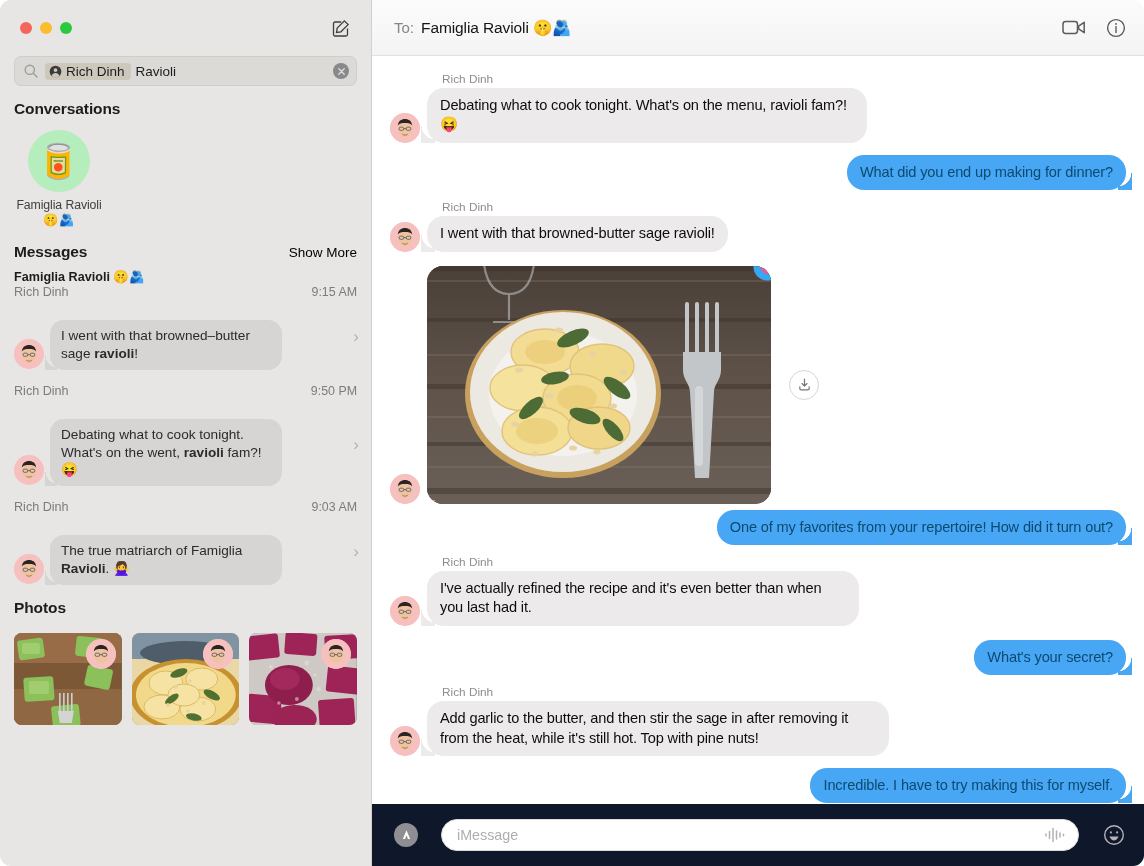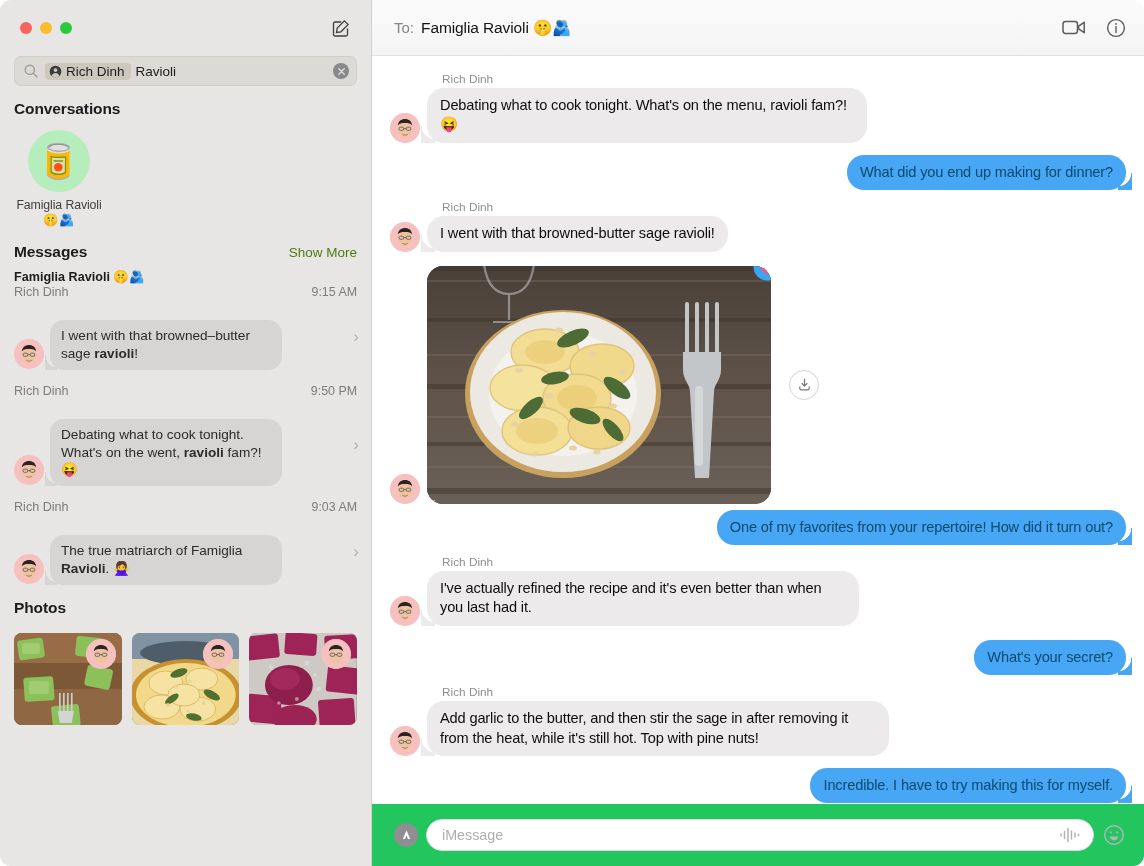--- a/index.html
+++ b/index.html
@@ -72,21 +72,21 @@
   }
   .clear-btn svg { display: block; }
 
   .sb-scroll { flex: 1 1 auto; overflow: hidden; padding-top: 14px; }
 
   .section-head {
     display: flex; align-items: baseline; justify-content: space-between;
     padding: 0 14px; margin-bottom: 8px;
   }
   .section-title { font-size: 15.5px; font-weight: 700; color: #1c1c1e; letter-spacing: -0.1px; }
-  .show-more { font-size: 13.5px; color: #4d7c0f; cursor: pointer; font-weight: 400; }
+  .show-more { font-size: 13.5px; color: #000000; cursor: pointer; font-weight: 400; }
 
   
   .conv-row { padding: 4px 14px 0 14px; display: flex; }
   .conv-tile { width: 90px; display: flex; flex-direction: column; align-items: center; cursor: pointer; }
   .conv-av {
     width: 62px; height: 62px; border-radius: 50%;
     background: #b6edbd; display: flex; align-items: center; justify-content: center;
     font-size: 34px; line-height: 1;
   }
   .conv-name {
@@ -211,21 +211,21 @@
   .dl-btn {
     width: 30px; height: 30px; border-radius: 50%;
     border: 1px solid #d5d5d7; background: #ffffff;
     display: flex; align-items: center; justify-content: center;
     margin-left: 18px; margin-bottom: 0; align-self: center; cursor: pointer;
   }
 
   
   .composer {
     flex: 0 0 62px; height: 62px; display: flex; align-items: center;
-    padding: 0 18px 0 22px; background: #22c55e; gap: 8px;
+    padding: 0 18px 0 22px; background: #0f172a; gap: 23px;
   }
   .apps-btn {
     width: 24px; height: 24px; border-radius: 50%; background: #8e8e93;
     display: flex; align-items: center; justify-content: center;
     flex: 0 0 24px; cursor: pointer; position: relative;
   }
   .input-pill {
     flex: 1 1 auto; height: 32px; border-radius: 16px;
     border: 1px solid #dcdcde; display: flex; align-items: center;
     padding: 0 12px 0 15px; background: #ffffff;

